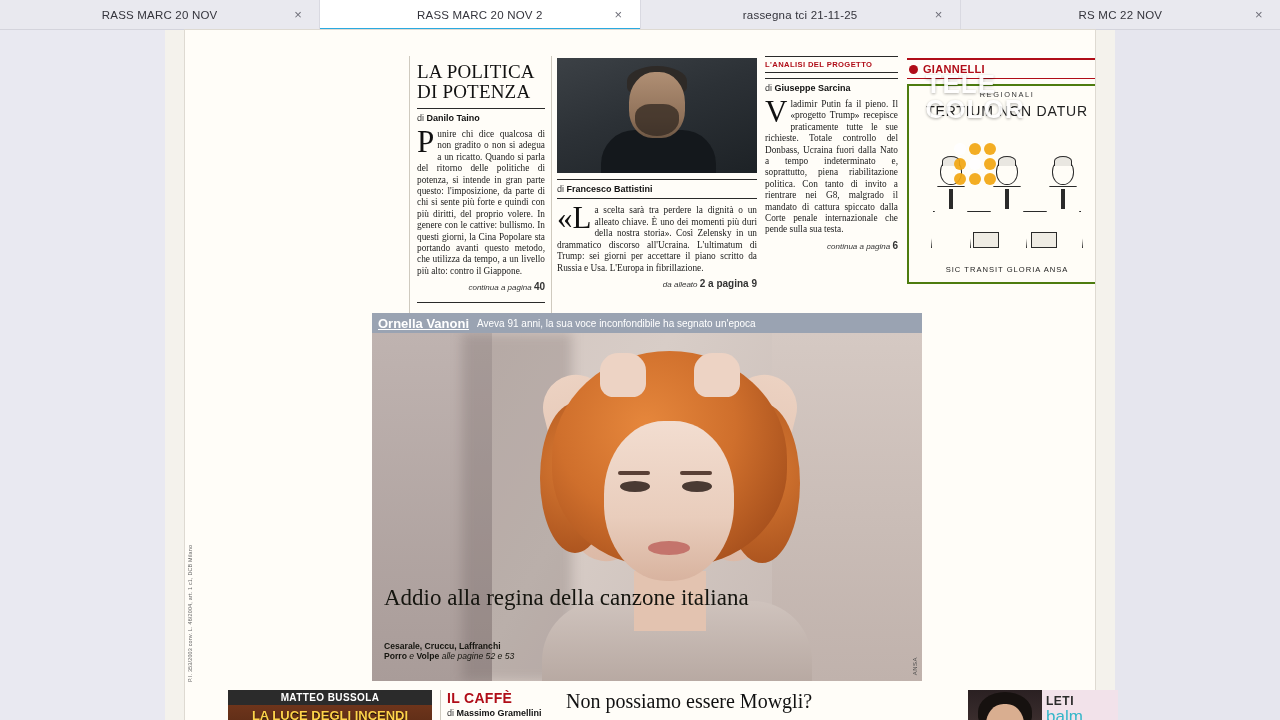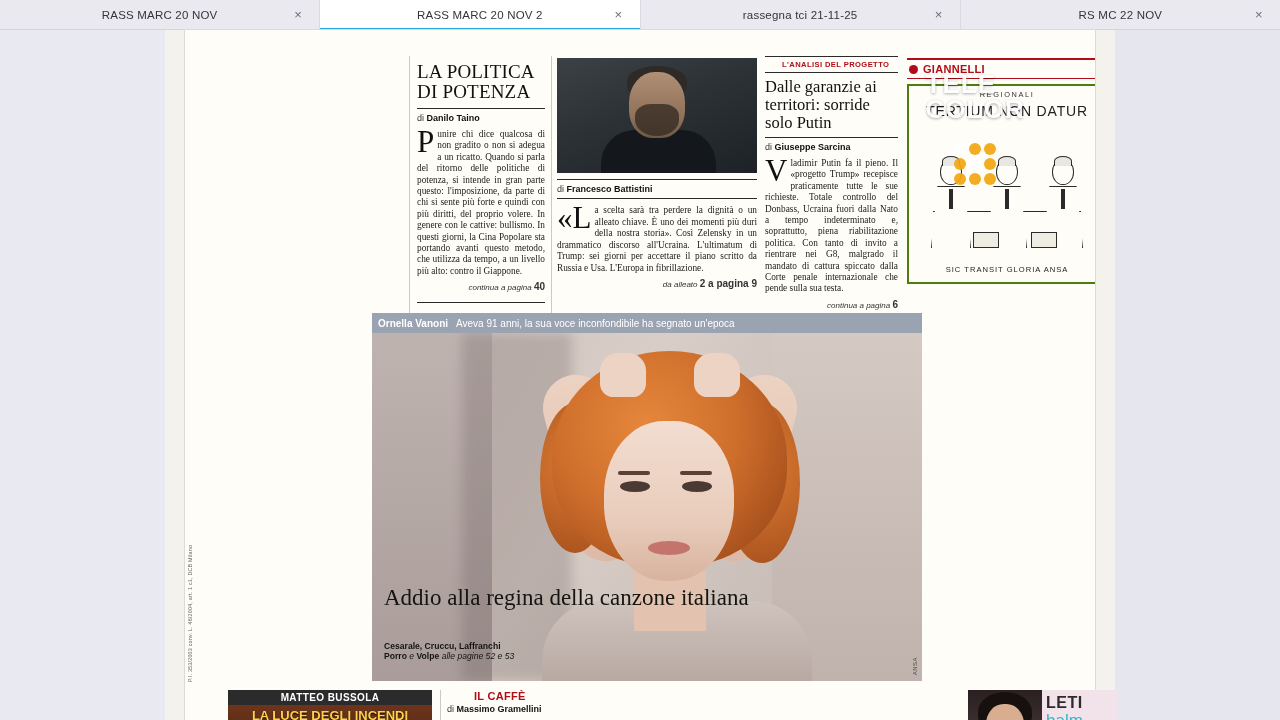--- a/index.html
+++ b/index.html
@@ -137,21 +137,21 @@
   }
   .bylines-end {
     font-family: "Liberation Sans", sans-serif; font-size: 8.6px;
     font-weight: bold; text-align: right; line-height: 10.5px; color: #111;
   }
 
   
   #c3 { left: 580px; top: 26px; width: 133px; }
   .kicker-red {
     font-family: "Liberation Sans", sans-serif; font-size: 7.6px;
-    font-weight: bold; color: #b00d18; letter-spacing: .4px; margin-left: 17px;
+    font-weight: bold; color: #b00d18; letter-spacing: .4px;
   }
   .an-title { font-size: 16.5px; line-height: 18px; color: #111; }
 
   
   #c4 { left: 722px; top: 28px; width: 200px; }
   .giannelli-bar {
     display: flex; align-items: center; gap: 5px;
     border-top: 2px solid #b00d18; border-bottom: 1px solid #b00d18;
     padding: 3px 0 3px 2px;
   }
@@ -207,21 +207,21 @@
     letter-spacing: 1px; color: #222;
   }
 
   
   .vanoni-bar {
     position: absolute; left: 372px; top: 283px; width: 550px; height: 20px;
     background: #9aa3b2; display: flex; align-items: center; gap: 8px;
     padding-left: 6px; color: #fff;
     font-family: "Liberation Sans", sans-serif;
   }
-  .vanoni-bar .name { font-weight: bold; font-size: 10px; color: #fff; }
+  .vanoni-bar .name { font-weight: bold; font-size: 13px; color: #fff; text-decoration: underline; }
   .vanoni-bar .sub { font-size: 10px; color: #fff; }
   .vanoni-photo {
     position: absolute; left: 372px; top: 303px; width: 550px; height: 348px;
     overflow: hidden;
     background: linear-gradient(120deg,#cfc2bd 0%, #d8cdc7 40%, #bfb2ad 100%);
   }
   .vp-wallL { position: absolute; left: 0; top: 0; width: 120px; height: 100%; background: linear-gradient(180deg,#bfb3b0,#a99c99); }
   .vp-wallR { position: absolute; right: 0; top: 0; width: 150px; height: 100%; background: linear-gradient(180deg,#d5c9c3,#c0b2ac); }
   .vp-shadow { position: absolute; left: 90px; top: 0; width: 110px; height: 100%; background: rgba(80,70,70,.22); filter: blur(6px); }
   .vp-hair {
@@ -313,35 +313,35 @@
     text-align: center; color: #ffd24a; font-family: "Liberation Sans", sans-serif;
     font-weight: bold; font-size: 13px; line-height: 14px; margin-top: 4px;
     text-shadow: 0 1px 1px #000;
   }
   .caffe {
     position: absolute; left: 212px; top: 0; width: 230px; height: 60px;
     border-left: 1px solid #cfcabf; padding-left: 6px;
   }
   .caffe-kicker {
     font-family: "Liberation Sans", sans-serif; font-weight: bold;
-    font-size: 11px; color: #b00d18; letter-spacing: .3px; margin-left: 27px;
+    font-size: 14px; color: #b00d18; letter-spacing: .3px;
   }
   .caffe-head {
     position: absolute; left: 338px; top: 0; width: 390px;
     font-size: 20px; line-height: 22px; color: #111;
   }
   .leti {
     position: absolute; left: 740px; top: 0; width: 150px; height: 60px;
     background: #f2e2ea; overflow: hidden;
   }
   .leti .model { position: absolute; left: 0; top: 0; width: 74px; height: 60px; background: linear-gradient(180deg,#2a2022,#4a3a38); }
   .leti .model .face { position: absolute; left: 18px; top: 14px; width: 38px; height: 44px; background: #d9ae90; border-radius: 46%; }
   .leti .model .hair { position: absolute; left: 10px; top: 2px; width: 54px; height: 40px; background: #16110f; border-radius: 50% 50% 40% 40%; }
   .leti .txt { position: absolute; left: 78px; top: 4px; }
-  .leti .brand { font-family: "Liberation Sans", sans-serif; font-weight: bold; font-size: 16px; color: #2b2b2b; letter-spacing: .5px; }
+  .leti .brand { font-family: "Liberation Sans", sans-serif; font-weight: bold; font-size: 12px; color: #2b2b2b; letter-spacing: .5px; }
   .leti .prod { font-family: "Liberation Sans", sans-serif; font-size: 17px; color: #35b6c9; line-height: 17px; }
 
   
   .watermark {
     position: absolute; right: 18px; top: 42px; width: 190px; height: 72px;
     display: flex; align-items: center; gap: 21px; opacity: .92; flex-direction: column;
   }
   .wm-text {
     font-family: "Liberation Sans", sans-serif; font-weight: bold;
     color: #ffffff; font-size: 26px; line-height: 25px; letter-spacing: 1px;
@@ -428,21 +428,20 @@
           <span>da alleato</span>
           <b>2 a pagina 9</b>
         </div>
       </div>
 
       <div class="col" id="c3">
         <div style="border-top:1px solid #2a2a2a;padding-top:3px;">
           <div class="kicker-red">L'ANALISI DEL PROGETTO</div>
         </div>
         <div style="margin-top:3px;border-top:1px solid #2a2a2a;"></div>
-        <div class="an-title hl-serif" style="margin-top:5px;">Dalle garanzie ai territori: sorride solo Putin</div>
         <div style="margin-top:5px;border-top:1px solid #2a2a2a;"></div>
         <div class="byline" style="margin-top:4px;">
           <span class="di">di</span>
           <span>Giuseppe Sarcina</span>
         </div>
         <div class="body-txt dropcap" style="margin-top:6px;">Vladimir Putin fa il pieno. Il «progetto Trump» recepisce praticamente tutte le sue richieste. Totale controllo del Donbass, Ucraina fuori dalla Nato a tempo indeterminato e, soprattutto, piena riabilitazione politica. Con tanto di invito a rientrare nei G8, malgrado il mandato di cattura spiccato dalla Corte penale internazionale che pende sulla sua testa.</div>
         <div class="contin">
           <span>continua a pagina</span>
           <b>6</b>
         </div>
@@ -521,20 +520,21 @@
         <div class="banner">MATTEO BUSSOLA</div>
         <div class="t1">LA LUCE DEGLI INCENDI</div>
       </div>
       <div class="caffe">
         <div class="caffe-kicker">IL CAFFÈ</div>
         <div class="byline" style="margin-top:2px;">
           <span class="di">di</span>
           <span>Massimo Gramellini</span>
         </div>
       </div>
+      <div class="caffe-head hl-serif">Non possiamo essere Mowgli?</div>
 
       <div class="leti">
         <div class="model">
           <div class="hair"></div>
             <div class="face"></div>
         </div>
         <div class="txt">
           <div class="brand">LETI</div>
           <div class="prod">balm</div>
 

